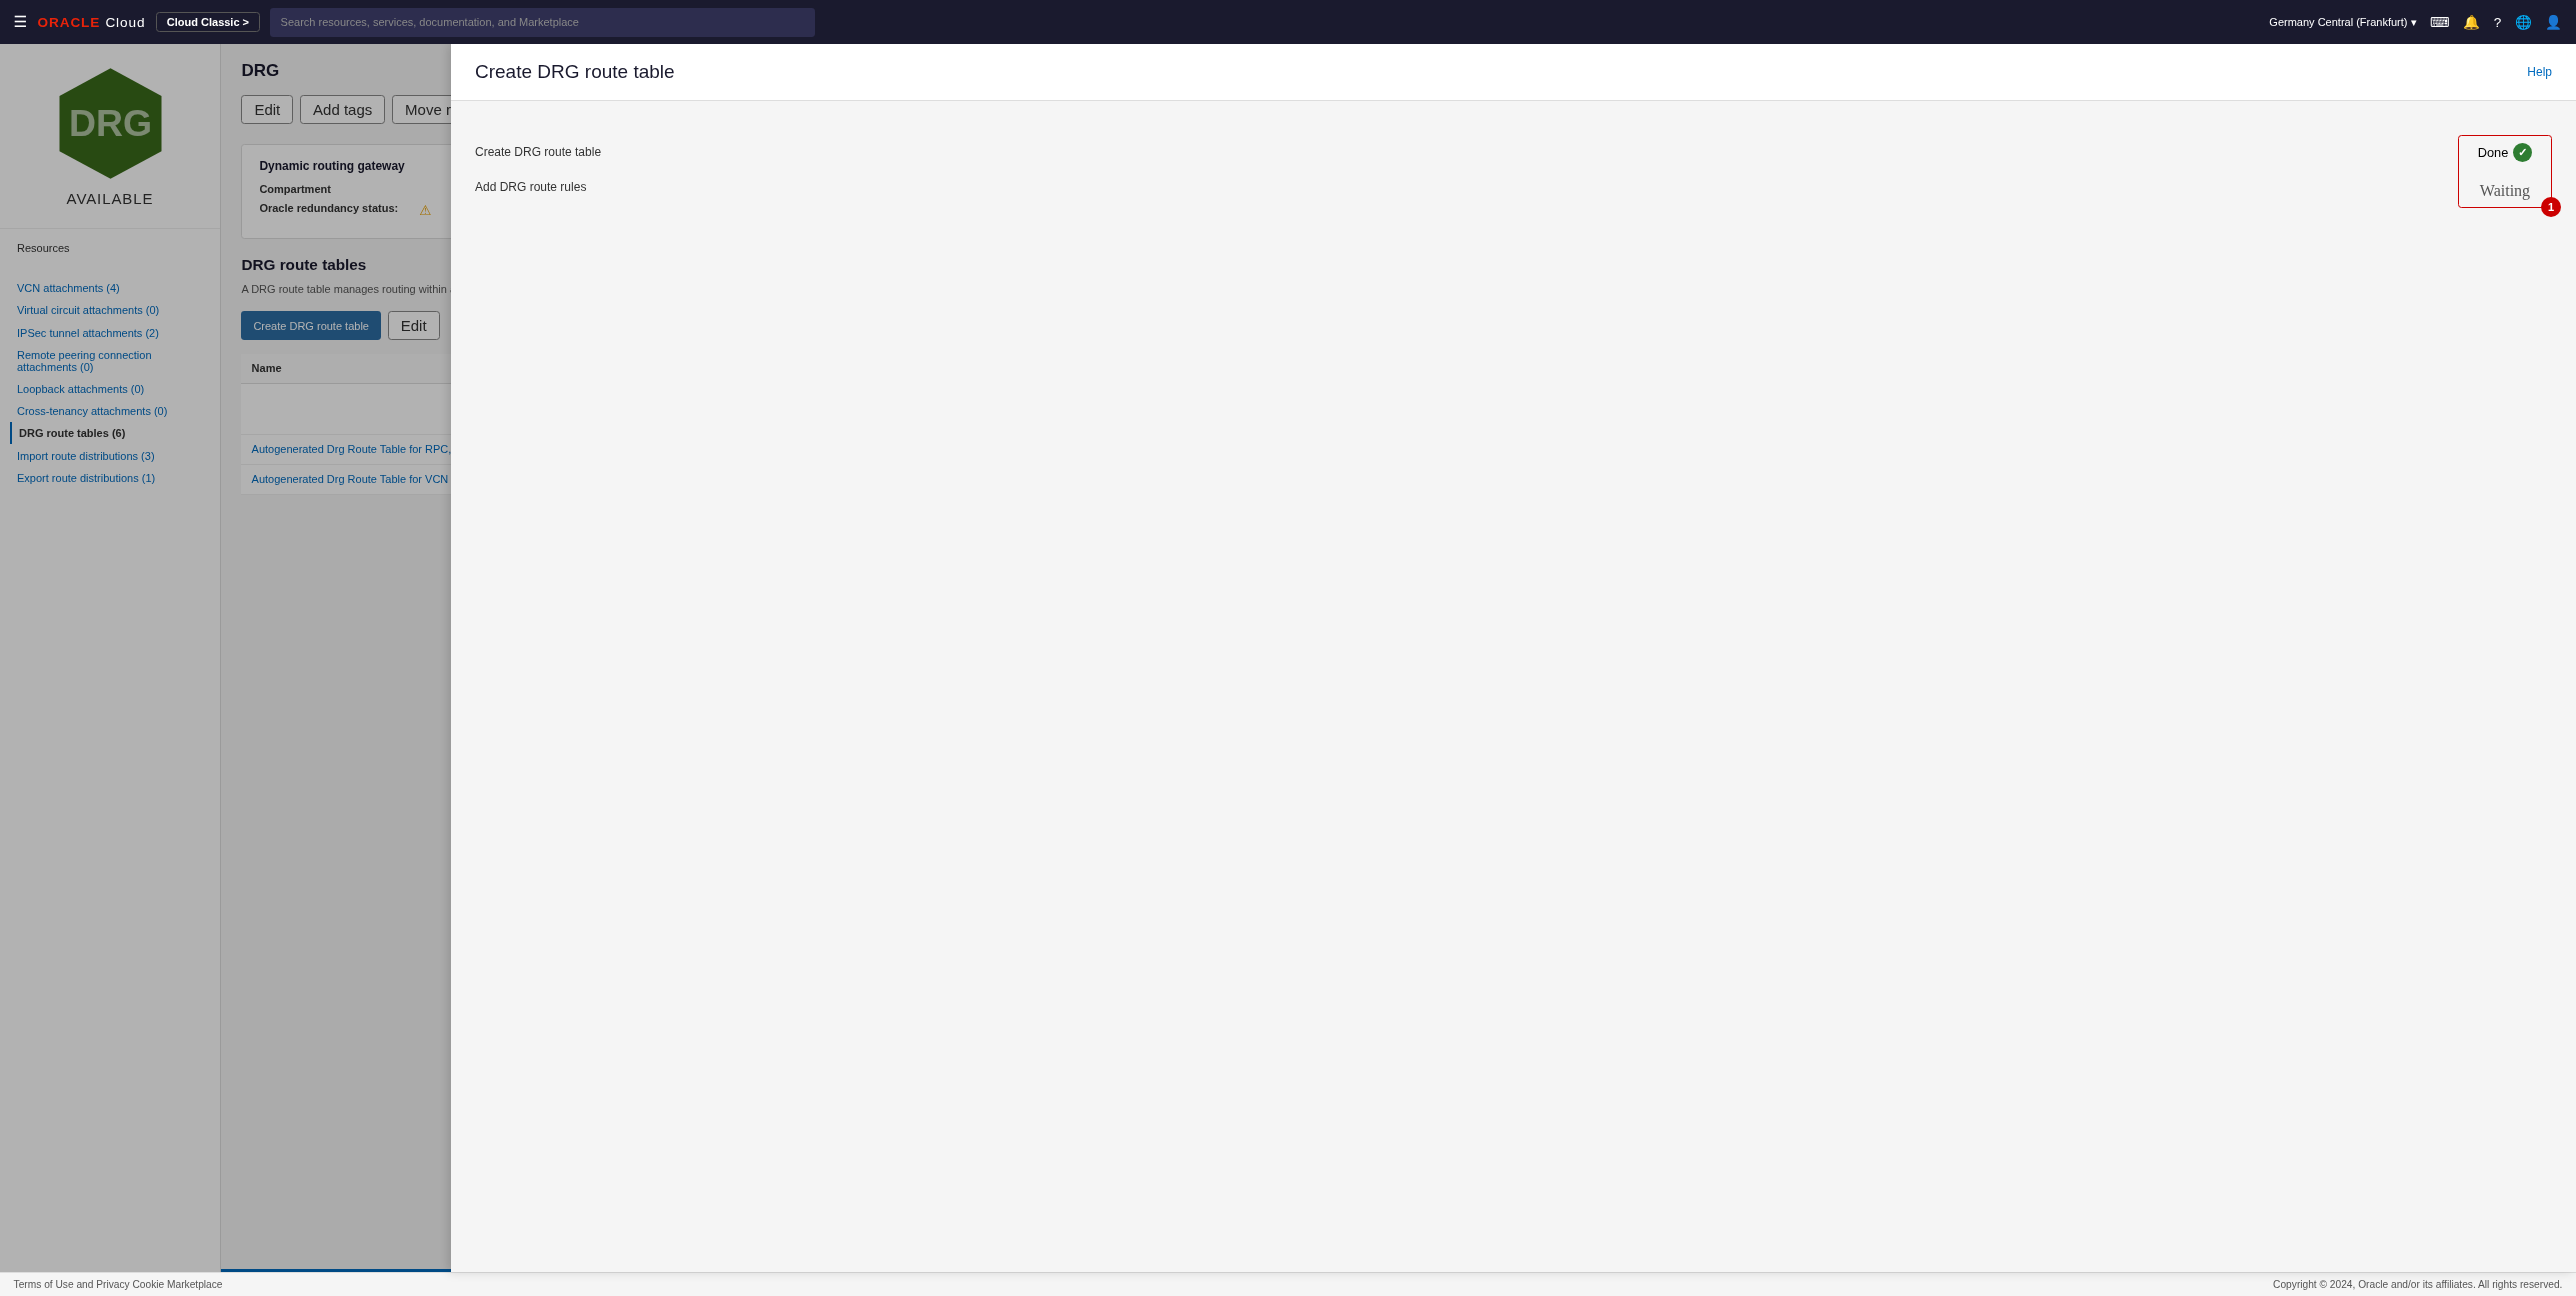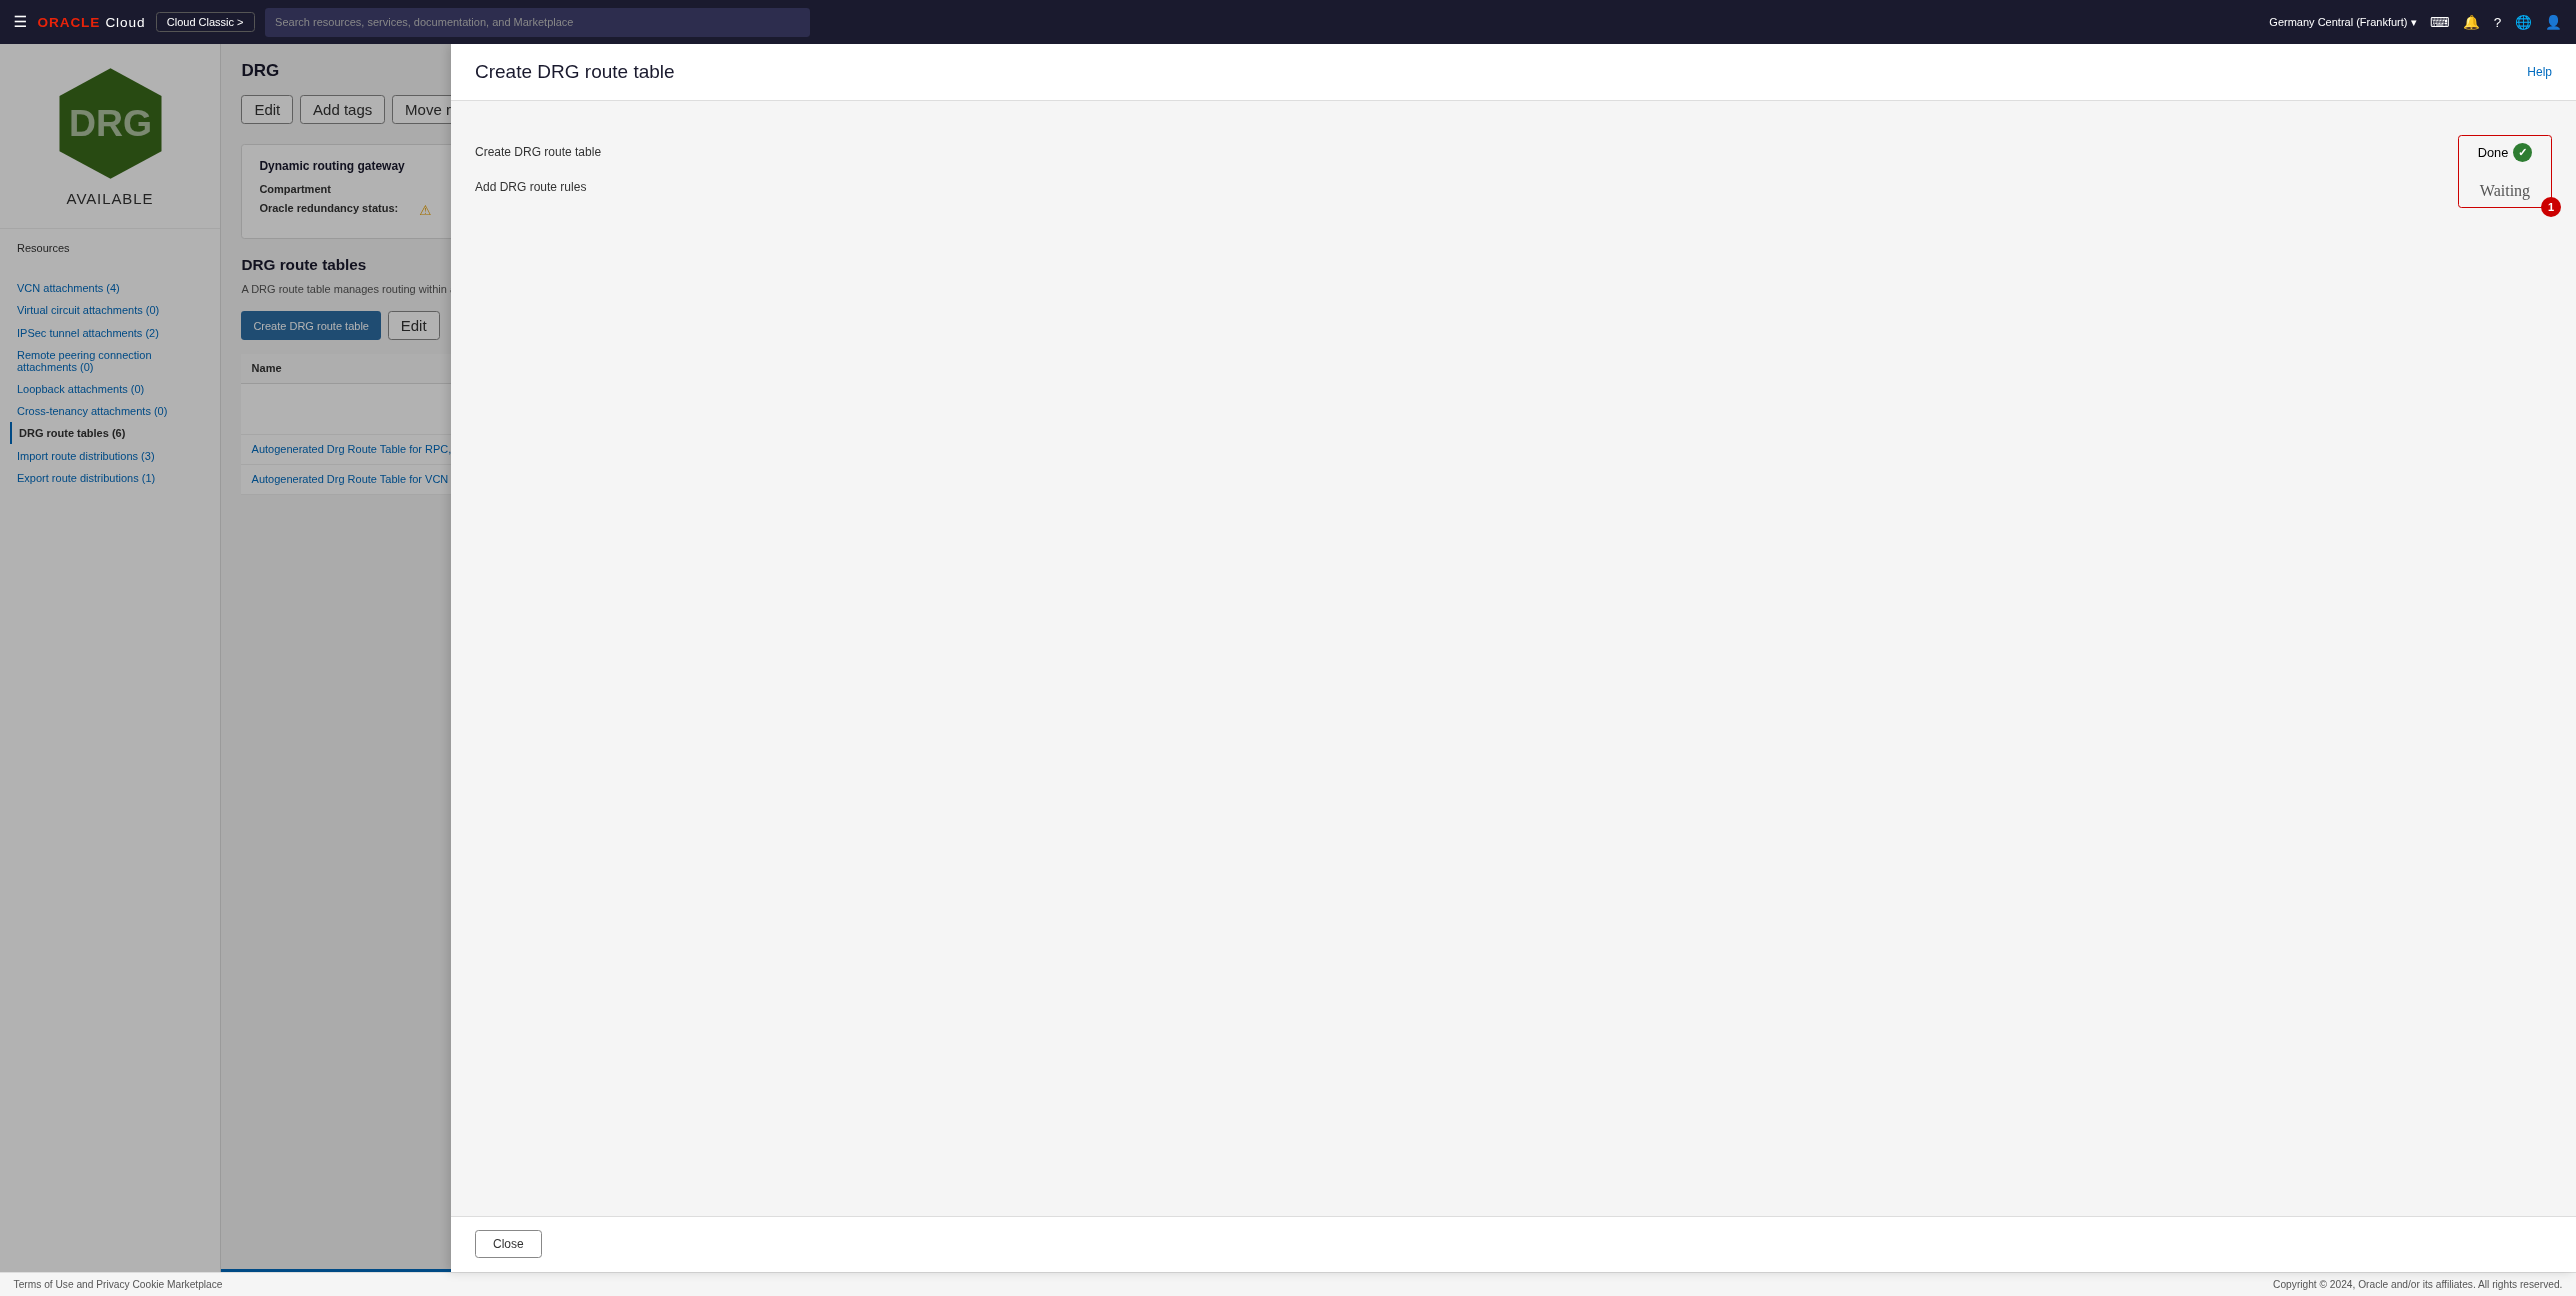--- a/index.html
+++ b/index.html
@@ -23,20 +23,21 @@
     .nav-logo span.cloud { color: white; font-weight: 300; }
     .cloud-classic-btn {
       border: 0.9px solid #555;
       background: transparent;
       color: white;
       padding: 3.4px 10.2px;
       border-radius: 3.4px;
       font-size: 11px;
       cursor: pointer;
       white-space: nowrap;
+      font-weight: bold;
     }
     .nav-search {
       flex: 1;
       max-width: 545px;
       height: 29px;
       border-radius: 3.4px;
       border: none;
       padding: 0 10.2px;
       font-size: 11px;
       background: #2d2d4e;
@@ -535,23 +536,20 @@
               <div class="check-circle">✓</div>
             </div>
             <div class="status-waiting">Waiting</div>
             <div class="badge-red">1</div>
           </div>
         </div>
 
       </div>
     </div>
 
-    <div class="modal-footer">
-      <button class="btn-close">Close</button>
-    </div>
 
   </div>
 </div>
 
 <div class="progress-bar-container">
   <div class="progress-bar-fill"></div>
 </div>
 
 <div class="help-widget">
   <span>🎮</span>

